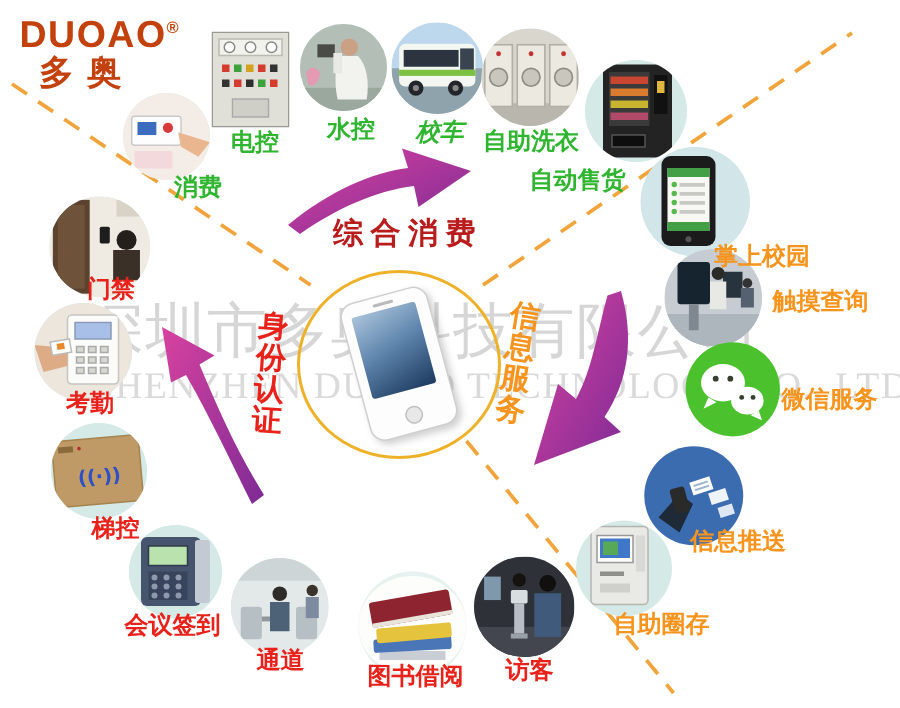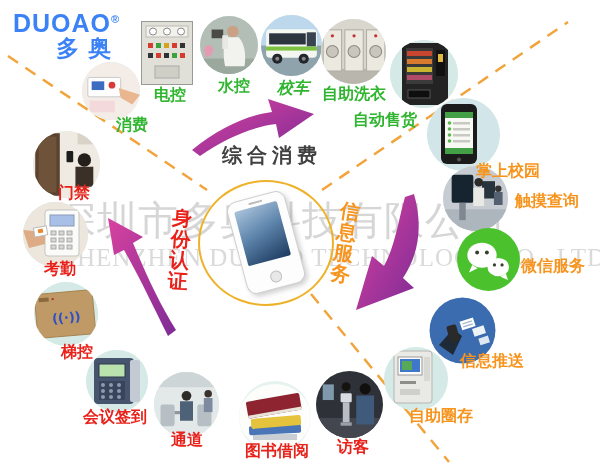--- a/index.html
+++ b/index.html
@@ -4,39 +4,39 @@
 <style>
   html,body{margin:0;padding:0;background:#fff;}
   #canvas{position:relative;width:600px;height:472px;background:#fff;overflow:hidden;
           font-family:"Liberation Sans","DejaVu Sans",sans-serif;}
   
   .wm{position:absolute;z-index:1;color:#d6d6d6;white-space:nowrap;}
   .wm-cn{left:56px;top:193px;font-size:40px;letter-spacing:1px;}
   .wm-en{left:62px;top:244px;font-size:25px;letter-spacing:1px;color:#dadada;
          font-family:"Liberation Serif","DejaVu Serif",serif;}
   
-  .logo{position:absolute;left:13px;top:10px;z-index:4;color:#3b82f6;line-height:1.05;text-align:right;}
+  .logo{position:absolute;left:13px;top:10px;z-index:4;color:#c2410c;line-height:1.05;}
   .logo-en{font-size:25px;font-weight:bold;letter-spacing:1px;}
   .logo-en .reg{font-size:11px;vertical-align:super;}
   .logo-cn{font-size:23px;font-weight:bold;letter-spacing:9px;padding-left:13px;}
   
   #overlay{position:absolute;left:0;top:0;z-index:2;pointer-events:none;}
   
   .ring{position:absolute;left:198px;top:180px;width:132px;height:122px;border:2px solid #eeb22a;
         border-radius:50%;z-index:2;}
   .cphone{position:absolute;left:236px;top:195px;width:58px;height:93px;z-index:3;
           transform:rotate(-15deg);background:#fdfdfd;border:1px solid #cfcfcf;border-radius:10px;
           box-shadow:2px 3px 5px rgba(120,120,120,.35);}
   .cphone .scr{position:absolute;left:6px;top:9px;width:44px;height:56px;border-radius:2px;
           background:linear-gradient(160deg,#a9c2da 0%,#5f86ad 45%,#1d3a5f 100%);}
   .cphone .spk{position:absolute;left:22px;top:4px;width:14px;height:2px;background:#bbb;border-radius:1px;}
   .cphone .btn{position:absolute;left:24px;bottom:5px;width:10px;height:10px;border-radius:50%;
           background:#e8e8e8;border:1px solid #c0c0c0;}
   .t-consume{position:absolute;left:272px;top:142px;transform:translateX(-50%);z-index:4;
-          font-size:20px;font-weight:bold;letter-spacing:5px;color:#404040;white-space:nowrap;}
+          font-size:20px;font-weight:bold;letter-spacing:5px;color:#b91c1c;white-space:nowrap;}
   .vtext{position:absolute;z-index:4;width:22px;font-size:20px;line-height:21px;font-weight:bold;
           word-break:break-all;text-align:center;}
   .t-identity{left:169px;top:208px;color:#e8221a;transform:rotate(4deg);}
   .t-info{left:334px;top:201px;color:#f7941d;transform:rotate(9deg);}
   
   .photo{position:absolute;z-index:3;border-radius:50%;overflow:hidden;background:#d5eae6;}
   .photo svg{display:block;width:100%;height:100%;}
   .panel{position:absolute;z-index:3;}
   .label{position:absolute;z-index:4;font-size:16px;font-weight:bold;white-space:nowrap;
          transform:translateX(-50%);}

